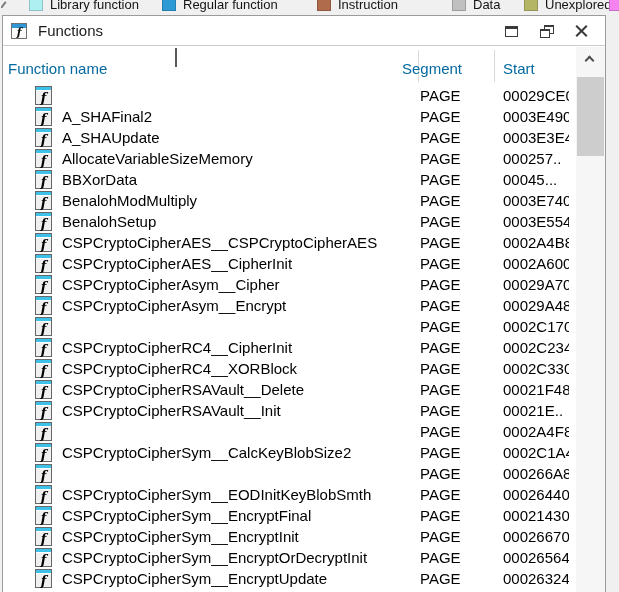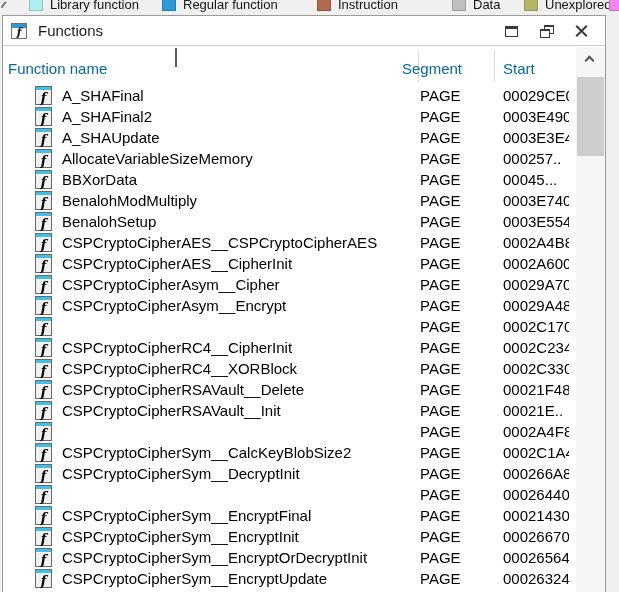--- a/index.html
+++ b/index.html
@@ -138,21 +138,20 @@
       <span class="h-sep h-sep2"></span>
       <span class="hcell h-start">Start</span>
     </div>
 
     <div class="rows" id="rows">
         <div class="row">
     <span class="ficon">
       <span class="ibar"></span>
       <span class="if">f</span>
     </span>
-    <span class="cell c-name">A_SHAFinal</span>
     <span class="cell c-seg">PAGE</span>
     <span class="cell c-start">00029CE0</span>
   </div>
         <div class="row">
     <span class="ficon">
       <span class="ibar"></span>
       <span class="if">f</span>
     </span>
     <span class="cell c-name">A_SHAFinal2</span>
     <span class="cell c-seg">PAGE</span>
@@ -298,29 +297,29 @@
     </span>
     <span class="cell c-name">CSPCryptoCipherSym__CalcKeyBlobSize2</span>
     <span class="cell c-seg">PAGE</span>
     <span class="cell c-start">0002C1A4</span>
   </div>
         <div class="row">
     <span class="ficon">
       <span class="ibar"></span>
       <span class="if">f</span>
     </span>
-    <span class="cell c-name">CSPCryptoCipherSym__DecryptInit</span>
     <span class="cell c-seg">PAGE</span>
     <span class="cell c-start">000266A8</span>
   </div>
         <div class="row">
     <span class="ficon">
       <span class="ibar"></span>
       <span class="if">f</span>
     </span>
+    <span class="cell c-name">CSPCryptoCipherSym__EODInitKeyBlobSmth</span>
     <span class="cell c-seg">PAGE</span>
     <span class="cell c-start">00026440</span>
   </div>
         <div class="row">
     <span class="ficon">
       <span class="ibar"></span>
       <span class="if">f</span>
     </span>
     <span class="cell c-name">CSPCryptoCipherSym__EncryptFinal</span>
     <span class="cell c-seg">PAGE</span>

